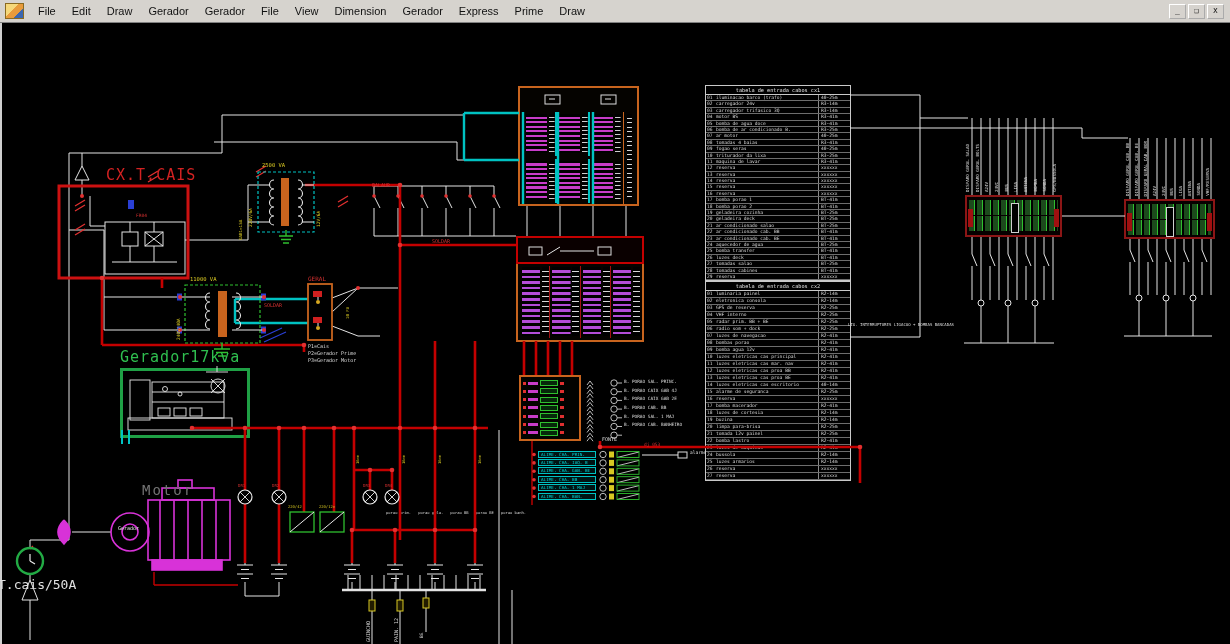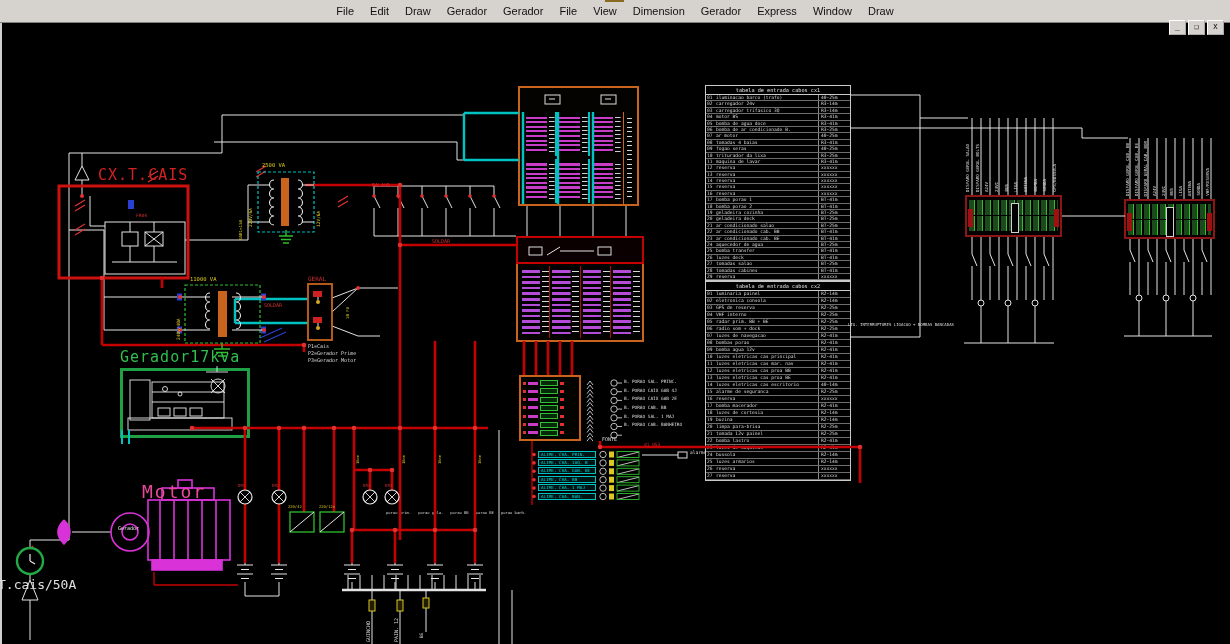--- a/index.html
+++ b/index.html
@@ -1,35 +1,35 @@
 <!DOCTYPE html>
 <html><head>
 <meta charset="utf-8">
 <style>
   html,body{margin:0;padding:0;background:#222;}
   .screen{position:relative;width:1230px;height:644px;background:#000;overflow:hidden;
           font-family:"Liberation Sans",sans-serif;}
   
   .menubar{position:absolute;left:0;top:0;width:1230px;height:22px;background:#d6d3ce;
-           border-bottom:1px solid #808080;display:flex;align-items:center;z-index:50;flex-direction:column;}
+           border-bottom:1px solid #808080;display:flex;align-items:center;z-index:50;}
   .app-icon{width:17px;height:14px;margin:0 6px 0 5px;border:1px solid #8a6a20;
             background:linear-gradient(135deg,#f5d87a 0 40%,#e89b3c 40% 70%,#3a66b0 70%);}
   .menu-item{font-size:11px;color:#111;padding:3px 8px;cursor:default;}
   .win-controls{margin-left:auto;display:flex;gap:2px;padding-right:6px;}
   .win-btn{width:15px;height:13px;background:#d6d3ce;border:1px outset #fff;
            font-size:8px;line-height:11px;text-align:center;color:#111;font-family:"DejaVu Sans Mono",monospace;}
   
   .canvas{position:absolute;left:0;top:0;width:1230px;height:644px;background:#000;border-left:2px solid #cfcfcf;}
   .canvas *{box-sizing:border-box;}
   svg.wires{position:absolute;left:0;top:0;z-index:30;pointer-events:none;}
   
   .lbl{position:absolute;z-index:35;white-space:nowrap;line-height:1;font-family:"DejaVu Sans Mono",monospace;}
   .big-red{color:#d42222;font-size:15px;letter-spacing:1px;}
   .big-grn{color:#2fbf4f;font-size:15px;letter-spacing:1px;}
-  .big-mag{color:#ec4899;font-size:18px;letter-spacing:2px;}
+  .big-mag{color:#737373;font-size:14px;letter-spacing:2px;}
   .big-wht{color:#e0e0e0;font-size:13px;}
   .yel{color:#d8c822;font-size:5.5px;}
   .red-s{color:#d43030;font-size:5px;}
   .wht-s{color:#dcdcdc;font-size:5px;}
   .vtext{writing-mode:vertical-rl;transform:rotate(180deg);}
   
   .ctable{position:absolute;z-index:25;width:146px;border:1px solid #c9c9c9;background:#000;
           font-family:"DejaVu Sans Mono",monospace;color:#d9d9d9;}
   .ct-title{height:9px;line-height:9px;font-size:5.2px;text-align:center;border-bottom:1px solid #c9c9c9;color:#e6e6e6;}
   .ct-row{display:flex;border-bottom:1px solid #6d6d6d;overflow:hidden;}
@@ -96,21 +96,21 @@
         <span class="menu-item">File</span>
         <span class="menu-item">Edit</span>
         <span class="menu-item">Draw</span>
         <span class="menu-item">Gerador</span>
         <span class="menu-item">Gerador</span>
         <span class="menu-item">File</span>
         <span class="menu-item">View</span>
         <span class="menu-item">Dimension</span>
         <span class="menu-item">Gerador</span>
         <span class="menu-item">Express</span>
-        <span class="menu-item">Window</span>
+        <span class="menu-item">Prime</span>
         <span class="menu-item">Draw</span>
       </div>
     <div class="win-controls">
       <div class="win-btn">_</div>
       <div class="win-btn">❏</div>
       <div class="win-btn">x</div>
     </div>
   </div>
 
   <div class="canvas">
@@ -546,21 +546,21 @@
       </div>
 
     <div class="porao-tags">
         <span class="porao-tag">porao prim.</span>
         <span class="porao-tag">porao gela.</span>
         <span class="porao-tag">porao BB</span>
         <span class="porao-tag">porao BE</span>
         <span class="porao-tag">porao banh.</span>
       </div>
 
-    <div class="lbl big-red" style="left:96px;top:168px;">CX.T.CAIS</div>
+    <div class="lbl big-red" style="left:104px;top:168px;">CX.T.CAIS</div>
     <div class="lbl big-grn" style="left:118px;top:350px;">Gerador17kva</div>
     <div class="lbl big-mag" style="left:140px;top:483px;">Motor</div>
     <div class="lbl big-wht" style="left:-4px;top:578px;">T.cais/50A</div>
     <div class="lbl wht-s" style="left:116px;top:526px;color:#f0f0f0;">Gerador</div>
 
     <div class="lbl yel" style="left:260px;top:163px;">2500 VA</div>
     <div class="lbl yel vtext" style="left:247px;top:185px;height:42px;font-size:4.5px;">220V/6A</div>
     <div class="lbl yel vtext" style="left:315px;top:185px;height:42px;font-size:4.5px;">12V/6A</div>
     <div class="lbl yel vtext" style="left:237px;top:190px;height:50px;font-size:4.2px;">GAB1=15A</div>
     <div class="lbl yel" style="left:188px;top:277px;">11000 VA</div>

